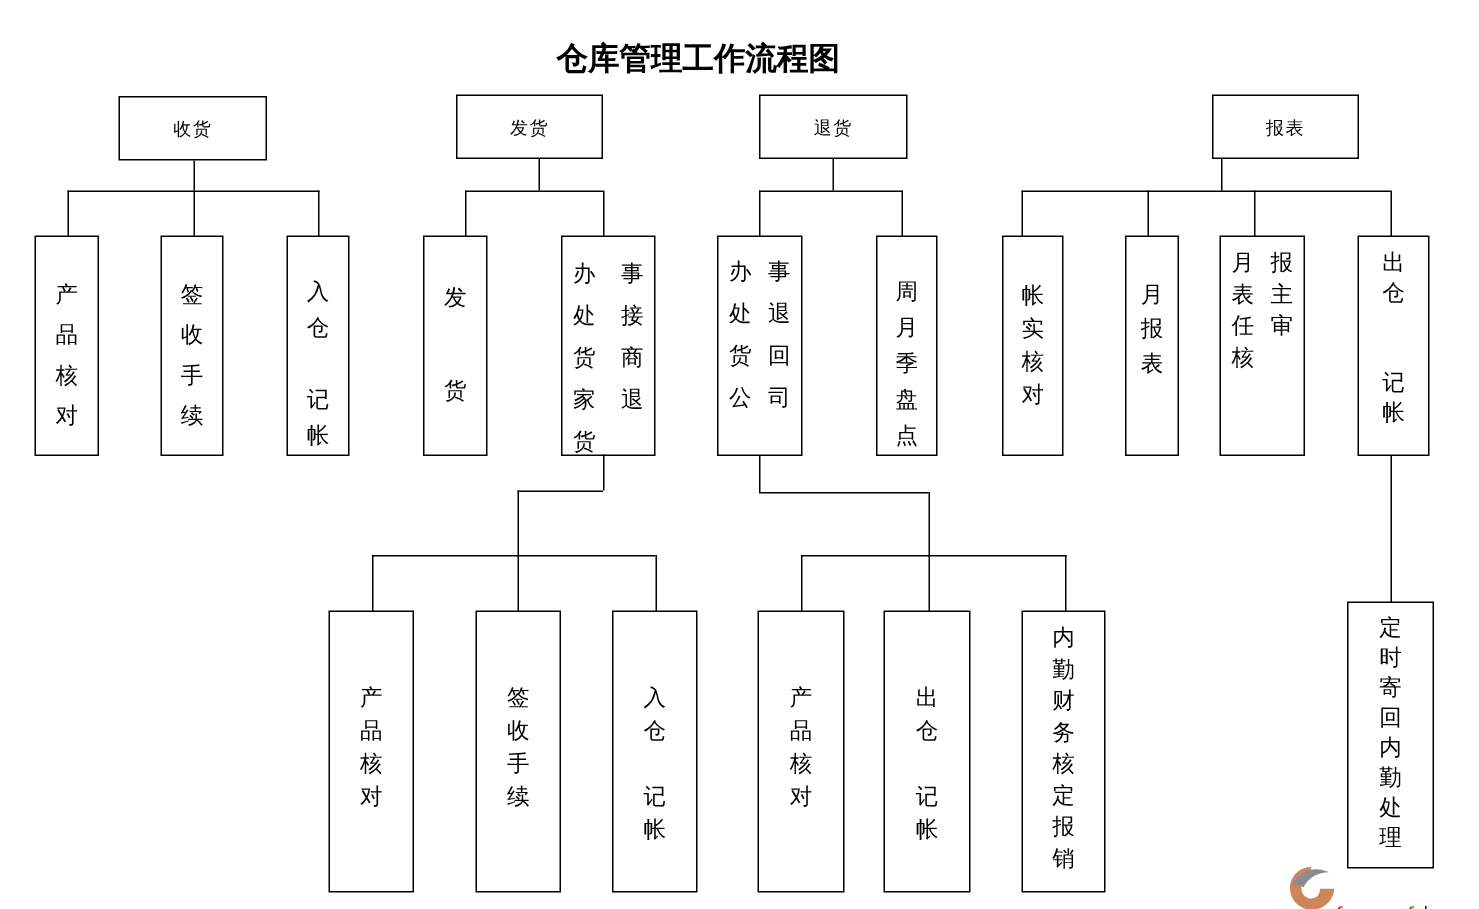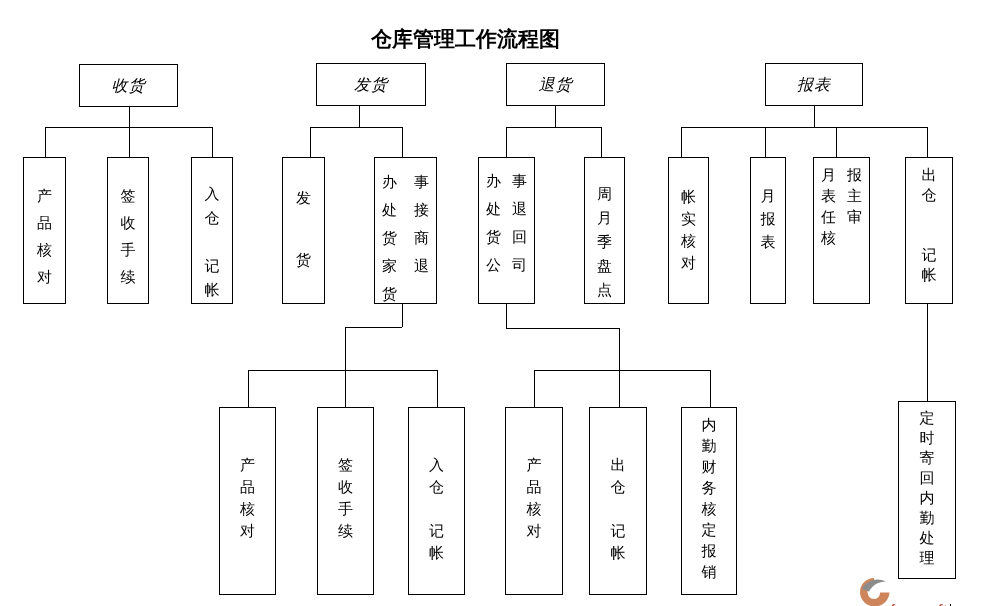--- a/index.html
+++ b/index.html
@@ -8,21 +8,21 @@
     font-family:"DejaVu Sans","Liberation Sans",sans-serif;color:#000;margin-top:18px;
   }
   .title{
     position:absolute;left:371px;top:7px;font-size:21px;font-weight:bold;
     letter-spacing:0px;white-space:nowrap;
   }
   .box{
     position:absolute;border:1.5px solid #000;background:#fff;box-sizing:border-box;
     font-size:15px;line-height:1;
   }
-  .topbox{display:flex;align-items:center;justify-content:center;font-size:16px;letter-spacing:1px;font-style:italic;}
+  .topbox{display:flex;align-items:center;justify-content:center;font-size:12px;letter-spacing:1px;}
   .row{display:flex;align-items:center;justify-content:center;}
   .row.two{justify-content:space-between;padding:0 7px;}
   .row.left{justify-content:flex-start;padding-left:7px;}
   .lineh,.linev{position:absolute;background:#000;}
   .lineh{height:1px;}
   .linev{width:1px;}
   .wm-brand{
     position:absolute;left:891px;top:558px;font-size:25px;font-weight:bold;
     letter-spacing:-1px;white-space:nowrap;
   }
@@ -33,23 +33,23 @@
   .wm-logo{position:absolute;left:858px;top:558px;}
 </style>
 </head>
 <body>
 
 <div id="canvas">
   <div class="title">仓库管理工作流程图</div>
 
   <div id="boxes">
       <div class="box topbox" style="left: 79px; top: 46px; width: 99px; height: 43px;">收货</div>
-      <div class="box topbox" style="left: 316px; top: 45px; width: 110px; height: 43px;">发货</div>
+      <div class="box topbox" style="left: 304px; top: 45px; width: 98px; height: 43px;">发货</div>
       <div class="box topbox" style="left: 506px; top: 45px; width: 99px; height: 43px;">退货</div>
-      <div class="box topbox" style="left: 765px; top: 45px; width: 98px; height: 43px;">报表</div>
+      <div class="box topbox" style="left: 808px; top: 45px; width: 98px; height: 43px;">报表</div>
       <div class="box" style="left: 23px; top: 139px; width: 43px; height: 147px; padding-top: 25px;">
         <div class="row" style="height: 27px;">产</div>
         <div class="row" style="height: 27px;">品</div>
         <div class="row" style="height: 27px;">核</div>
         <div class="row" style="height: 27px;">对</div>
       </div>
       <div class="box" style="left: 107px; top: 139px; width: 42px; height: 147px; padding-top: 25px;">
         <div class="row" style="height: 27px;">签</div>
         <div class="row" style="height: 27px;">收</div>
         <div class="row" style="height: 27px;">手</div>

